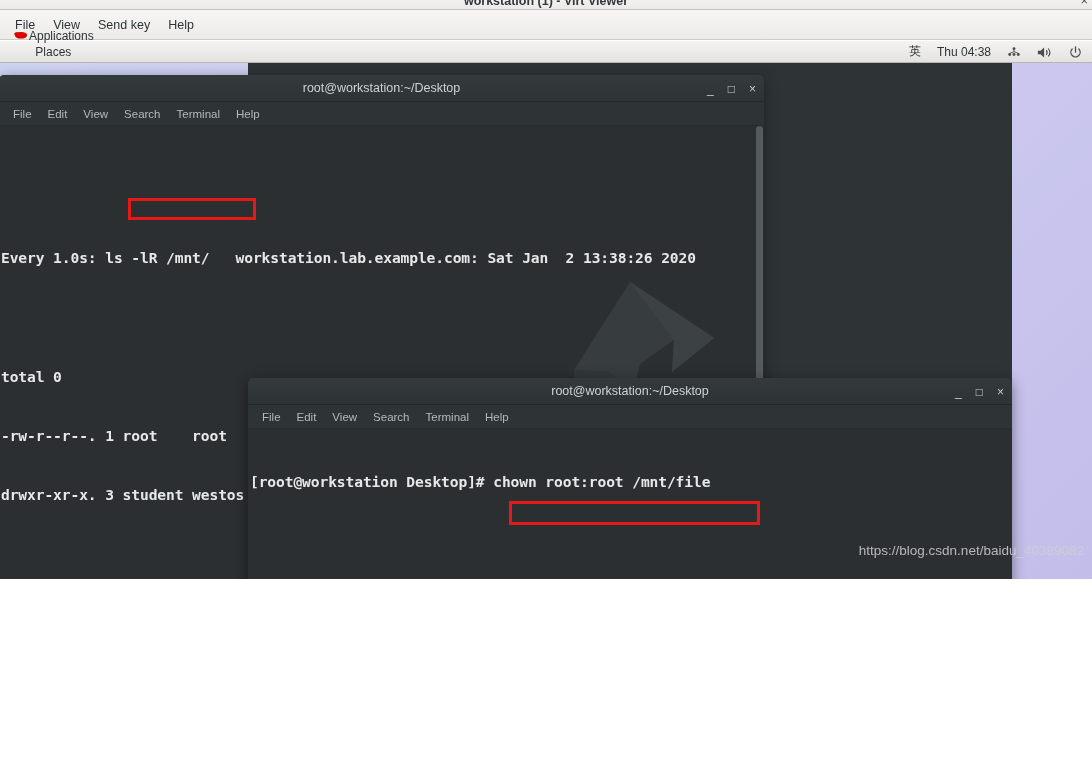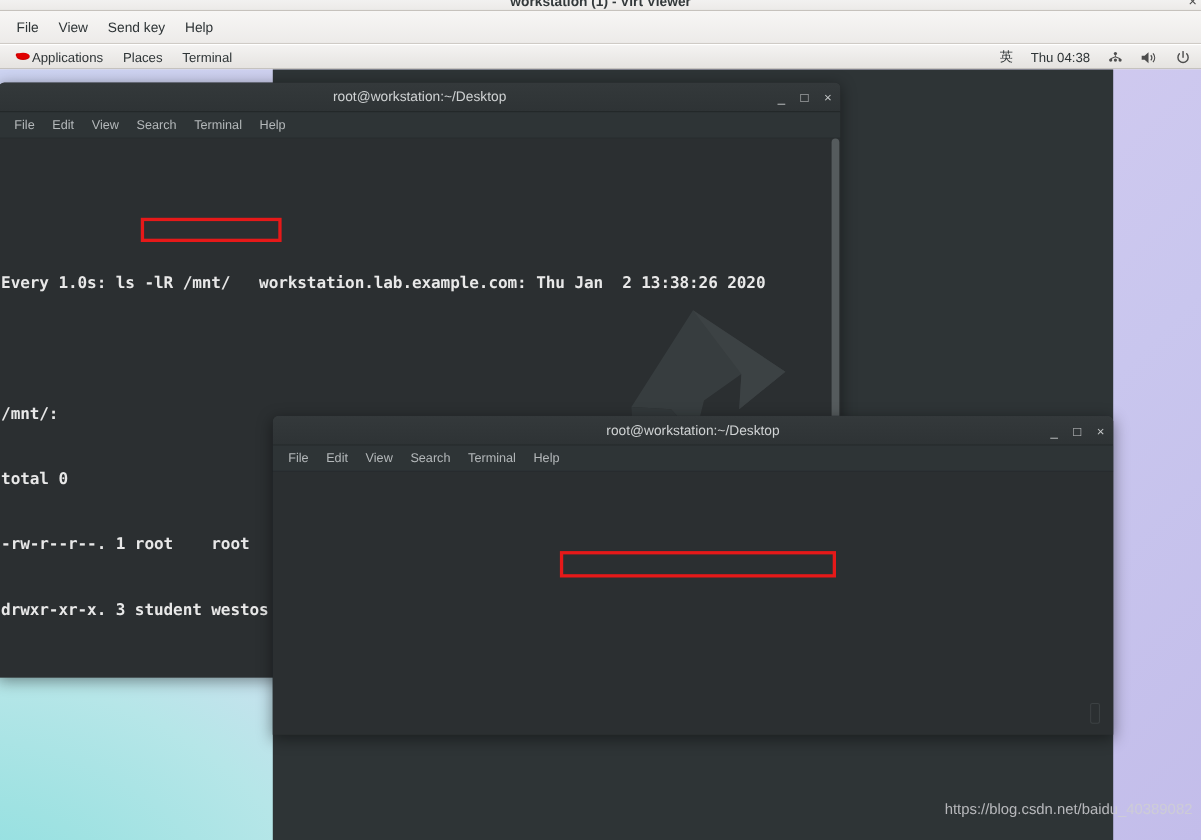--- a/index.html
+++ b/index.html
@@ -53,41 +53,41 @@
 
   
   .gnome-panel {
     position: absolute; left: 0; top: 41px;
     width: 1092px; height: 22px;
     background: linear-gradient(#f4f3f2, #e5e3e0);
     border-bottom: 1px solid #b9b5b0;
     display: flex; align-items: center;
     font-size: 12px; color: #2e3436;
   }
-  .gp-left { display: flex; align-items: center; padding-left: 4px; }
+  .gp-left { display: flex; align-items: center; padding-left: 4px; flex-direction: column; }
   .gp-left .gp-item { padding: 1px 9px; white-space: nowrap; }
   .gp-right {
     margin-left: auto;
     display: flex; align-items: center;
     padding-right: 4px; gap: 4px;
   }
   .gp-right .gp-item { padding: 1px 6px; white-space: nowrap; }
   .redhat-icon {
     display: inline-block;
     width: 15px; height: 12px;
     position: relative; top: 1px;
     margin-right: 1px;
   }
   .ime { font-size: 12px; }
   .sysicon { display: inline-block; vertical-align: middle; }
 
   
   .desktop {
     position: absolute; left: 0; top: 63px;
-    width: 1092px; height: 701px;
+    width: 1092px; height: 516px;
     background:
       linear-gradient(135deg,
         #cdd4f2 0%,
         #cfd0ef 18%,
         #d3cdef 38%,
         #cfc9ef 55%,
         #c9c6ee 72%,
         #c3bdea 100%);
     overflow: hidden;
   }
@@ -297,23 +297,22 @@
         
         <div class="rhel-watermark" style="left:458px; top:130px;">
           <svg width="180" height="230" viewBox="0 0 180 230">
             <polygon points="86,6 170,62 128,96 130,64 96,88 88,120 66,96 30,94" fill="#3a4042"></polygon>
             <polygon points="66,96 30,94 40,230 120,230 130,120 88,120" fill="#343a3c"></polygon>
             <polygon points="88,120 130,120 120,230 86,230" fill="#3f4439"></polygon>
             <polygon points="86,6 170,62 128,96 130,64" fill="#404648"></polygon>
           </svg>
         </div>
 
-        <span class="ln">Every 1.0s: ls -lR /mnt/   workstation.lab.example.com: Thu Jan  2 13:38:26 2020</span>
+        <span class="ln">Every 1.0s: ls -lR /mnt/   workstation.lab.example.com: Sat Jan  2 13:38:26 2020</span>
         <span class="ln"></span>
-        <span class="ln">/mnt/:</span>
         <span class="ln">total 0</span>
         <span class="ln">-rw-r--r--. 1 root    root     0 Jan  2 13:16 file</span>
         <span class="ln">drwxr-xr-x. 3 student westos 29 Jan  2 13:30 linuxdir</span>
         <span class="ln"></span>
         
         
         
         
         
         
@@ -338,20 +337,21 @@
       </div>
       <div class="term-menubar">
         <div class="tm">File</div>
         <div class="tm">Edit</div>
         <div class="tm">View</div>
         <div class="tm">Search</div>
         <div class="tm">Terminal</div>
         <div class="tm">Help</div>
       </div>
       <div class="term-body" style="height:239px;">
+        <span class="ln">[root@workstation Desktop]# chown root:root /mnt/file</span>
 
         
         <div class="redbox" style="left:261px; top:72px; width:251px; height:24px;"></div>
       </div>
       <div class="resize-grip" style="right:12px; bottom:10px;"></div>
     </div>
 
     <div class="csdn">https://blog.csdn.net/baidu_40389082</div>
 
   </div>

